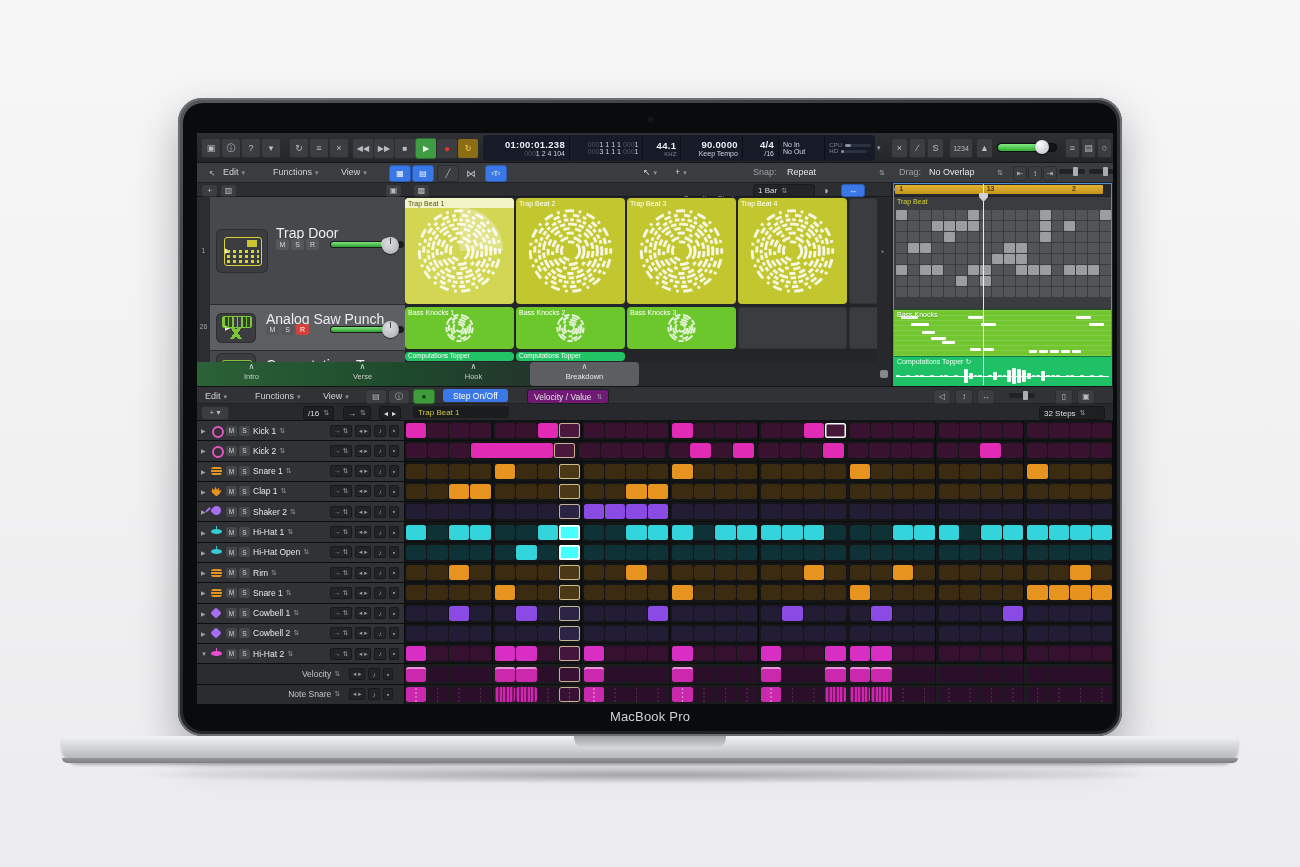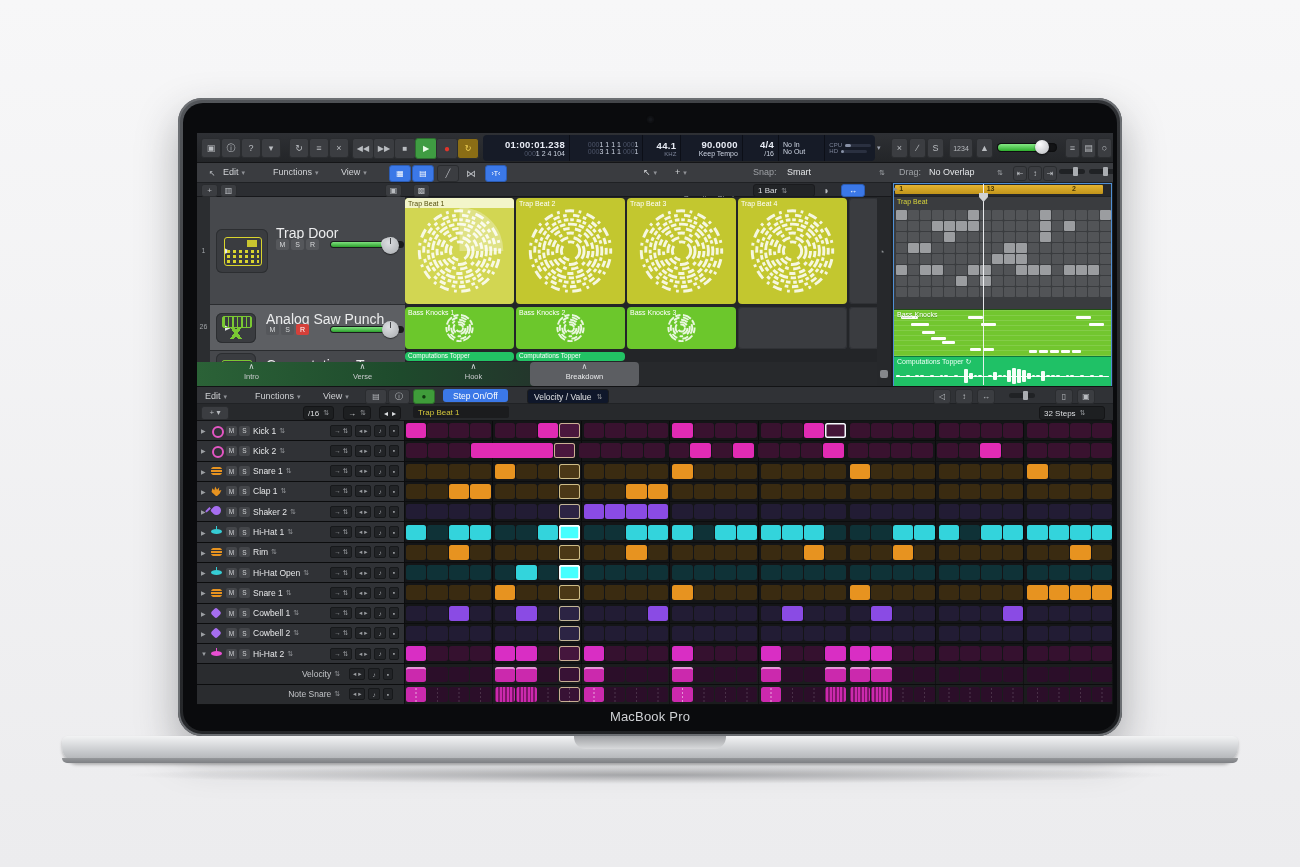--- a/index.html
+++ b/index.html
@@ -125,21 +125,21 @@
   .playhead{position:absolute;top:0;bottom:0;width:1.5px;background:rgba(245,246,248,.92);z-index:5;}
   .ph-marker{position:absolute;top:9px;width:9px;height:9px;margin-left:-4px;background:#cfd1d4;z-index:6;
     clip-path:polygon(0 0,100% 0,100% 45%,50% 100%,0 45%);}
   
   .seq1{left:0;top:253px;width:916px;height:18px;background:#303236;border-top:1px solid #121315;border-bottom:1px solid #202225;color:#ced0d3;font-size:9px;}
   .seq1 .menu{position:absolute;top:4px;}
   .seq1 .menu s{text-decoration:none;color:#8f9296;font-size:7px;margin-left:3px;}
   .seq1 .btn{position:absolute;top:2px;height:13px;width:20px;}
   .seq1 .btn.green{background:#3f9c3a;border-color:#2c6e29;color:#103b10;}
   .seq1 .pill{position:absolute;top:2px;height:13px;border-radius:3px;background:#3b78e7;color:#fff;display:flex;align-items:center;padding:0 10px;font-size:8.5px;}
-  .seq1 .modebox{position:absolute;top:2px;height:13px;background:#0f172a;border:1px solid #1b1d1f;border-radius:3px;display:flex;align-items:center;padding:0 6px;gap:5px;color:#dfe1e3;font-size:8.5px;}
+  .seq1 .modebox{position:absolute;top:2px;height:13px;background:#701a75;border:1px solid #1b1d1f;border-radius:3px;display:flex;align-items:center;padding:0 6px;gap:5px;color:#dfe1e3;font-size:8.5px;}
   .stepper{color:#8f9296;font-size:7px;}
   .minislider{position:absolute;top:6px;width:26px;height:5px;background:#202225;border-radius:3px;}
   .minislider b{position:absolute;left:55%;top:-2px;width:5px;height:9px;background:#aaadb1;border-radius:1px;}
   .seq2{left:0;top:271px;width:916px;height:17px;background:#27292c;border-bottom:1px solid #111214;color:#c3c5c8;font-size:8px;}
   .seq2 .btn{position:absolute;top:2px;height:12px;width:22px;}
   .seq2 .valbox{position:absolute;top:2px;height:12px;background:#1d1f21;border:1px solid #141517;border-radius:3px;display:flex;align-items:center;gap:4px;padding:0 4px;color:#dddfe2;}
   .badge{position:absolute;left:216px;top:2px;width:86px;height:12px;background:#1b1c1e;border-radius:2px;color:#d3c63b;font-size:8px;display:flex;align-items:center;padding:0 5px;}
   .rows{left:0;top:288px;width:916px;height:284px;background:#141517;display:flex;flex-direction:column;}
   .seq-row{flex:1;display:flex;min-height:0;border-bottom:1px solid #0c0d0e;}
   .rlabel{width:208px;background:#303236;display:flex;align-items:center;gap:3px;padding-left:4px;box-sizing:border-box;border-right:1px solid #0c0d0e;}
@@ -258,21 +258,21 @@
             </span>
           <span class="btn" style="left:263px;background:transparent;border-color:transparent;font-size:10px">
               <span>⋈</span>
             </span>
           <span class="btn blue" style="left:288px;font-size:7px">
               <span>›T‹</span>
             </span>
           <span class="menu" style="left:446px"><span>↖</span><s>▾</s></span>
           <span class="menu" style="left:478px"><span>+</span><s>▾</s></span>
           <span class="lbl" style="left:556px">Snap:</span>
-          <span class="lbl val" style="left:590px">Smart</span>
+          <span class="lbl val" style="left:590px">Repeat</span>
           <span class="lbl stepper" style="left:682px;top:6px">⇅</span>
           <span class="lbl" style="left:702px">Drag:</span>
           <span class="lbl val" style="left:732px">No Overlap</span>
           <span class="lbl stepper" style="left:800px;top:6px">⇅</span>
           <span id="tb2-right"><span class="btn" style="left: 816px; width: 12px; height: 13px; top: 3px;">⇤</span><span class="btn" style="left: 831px; width: 12px; height: 13px; top: 3px;">↕</span><span class="btn" style="left: 846px; width: 12px; height: 13px; top: 3px;">⇥</span></span>
           <span class="minislider" style="left:862px">
               <b></b>
             </span>
           <span class="minislider" style="left:892px">
               <b></b>
@@ -1090,20 +1090,74 @@
                 <div class="cell cyn grp on"></div>
                 <div class="cell cyn on"></div>
                 <div class="cell cyn on"></div>
                 <div class="cell cyn on"></div>
               </div>
             </div>
             <div class="seq-row">
               <div class="rlabel">
                 <span class="tri glyph">▶</span>
                 <span class="rowicon">
+                  <span class="ic-hihat ic c-cyn"></span>
+                </span>
+                <span class="ms">
+                  <b>M</b>
+                  <b>S</b>
+                </span>
+                <span class="nm">Hi-Hat Open</span>
+                <span class="stepper glyph">⇅</span>
+                <span class="rctl">
+                  <span class="mini">→ ⇅</span>
+                  <span class="mini">◂ ▸</span>
+                  <span class="mini">♪</span>
+                  <span class="mini">▪</span>
+                </span>
+              </div>
+              <div class="grid">
+                <div class="cell cyn first"></div>
+                <div class="cell cyn"></div>
+                <div class="cell cyn"></div>
+                <div class="cell cyn"></div>
+                <div class="cell cyn grp"></div>
+                <div class="cell cyn on"></div>
+                <div class="cell cyn"></div>
+                <div class="cell cyn on ph"></div>
+                <div class="cell cyn grp"></div>
+                <div class="cell cyn"></div>
+                <div class="cell cyn"></div>
+                <div class="cell cyn"></div>
+                <div class="cell cyn grp"></div>
+                <div class="cell cyn"></div>
+                <div class="cell cyn"></div>
+                <div class="cell cyn"></div>
+                <div class="cell cyn grp"></div>
+                <div class="cell cyn"></div>
+                <div class="cell cyn"></div>
+                <div class="cell cyn"></div>
+                <div class="cell cyn grp"></div>
+                <div class="cell cyn"></div>
+                <div class="cell cyn"></div>
+                <div class="cell cyn"></div>
+                <div class="cell cyn grp"></div>
+                <div class="cell cyn"></div>
+                <div class="cell cyn"></div>
+                <div class="cell cyn"></div>
+                <div class="cell cyn grp"></div>
+                <div class="cell cyn"></div>
+                <div class="cell cyn"></div>
+                <div class="cell cyn"></div>
+              </div>
+            </div>
+            <div class="seq-row">
+              <div class="rlabel">
+                <span class="tri glyph">▶</span>
+                <span class="rowicon">
                   <span class="ic-snare ic c-org"></span>
                 </span>
                 <span class="ms">
                   <b>M</b>
                   <b>S</b>
                 </span>
                 <span class="nm">Rim</span>
                 <span class="stepper glyph">⇅</span>
                 <span class="rctl">
                   <span class="mini">→ ⇅</span>
@@ -1138,74 +1192,20 @@
                 <div class="cell org on"></div>
                 <div class="cell org"></div>
                 <div class="cell org grp"></div>
                 <div class="cell org"></div>
                 <div class="cell org"></div>
                 <div class="cell org"></div>
                 <div class="cell org grp"></div>
                 <div class="cell org"></div>
                 <div class="cell org on"></div>
                 <div class="cell org"></div>
-              </div>
-            </div>
-            <div class="seq-row">
-              <div class="rlabel">
-                <span class="tri glyph">▶</span>
-                <span class="rowicon">
-                  <span class="ic-hihat ic c-cyn"></span>
-                </span>
-                <span class="ms">
-                  <b>M</b>
-                  <b>S</b>
-                </span>
-                <span class="nm">Hi-Hat Open</span>
-                <span class="stepper glyph">⇅</span>
-                <span class="rctl">
-                  <span class="mini">→ ⇅</span>
-                  <span class="mini">◂ ▸</span>
-                  <span class="mini">♪</span>
-                  <span class="mini">▪</span>
-                </span>
-              </div>
-              <div class="grid">
-                <div class="cell cyn first"></div>
-                <div class="cell cyn"></div>
-                <div class="cell cyn"></div>
-                <div class="cell cyn"></div>
-                <div class="cell cyn grp"></div>
-                <div class="cell cyn on"></div>
-                <div class="cell cyn"></div>
-                <div class="cell cyn on ph"></div>
-                <div class="cell cyn grp"></div>
-                <div class="cell cyn"></div>
-                <div class="cell cyn"></div>
-                <div class="cell cyn"></div>
-                <div class="cell cyn grp"></div>
-                <div class="cell cyn"></div>
-                <div class="cell cyn"></div>
-                <div class="cell cyn"></div>
-                <div class="cell cyn grp"></div>
-                <div class="cell cyn"></div>
-                <div class="cell cyn"></div>
-                <div class="cell cyn"></div>
-                <div class="cell cyn grp"></div>
-                <div class="cell cyn"></div>
-                <div class="cell cyn"></div>
-                <div class="cell cyn"></div>
-                <div class="cell cyn grp"></div>
-                <div class="cell cyn"></div>
-                <div class="cell cyn"></div>
-                <div class="cell cyn"></div>
-                <div class="cell cyn grp"></div>
-                <div class="cell cyn"></div>
-                <div class="cell cyn"></div>
-                <div class="cell cyn"></div>
               </div>
             </div>
             <div class="seq-row">
               <div class="rlabel">
                 <span class="tri glyph">▶</span>
                 <span class="rowicon">
                   <span class="ic-snare ic c-org"></span>
                 </span>
                 <span class="ms">
                   <b>M</b>

